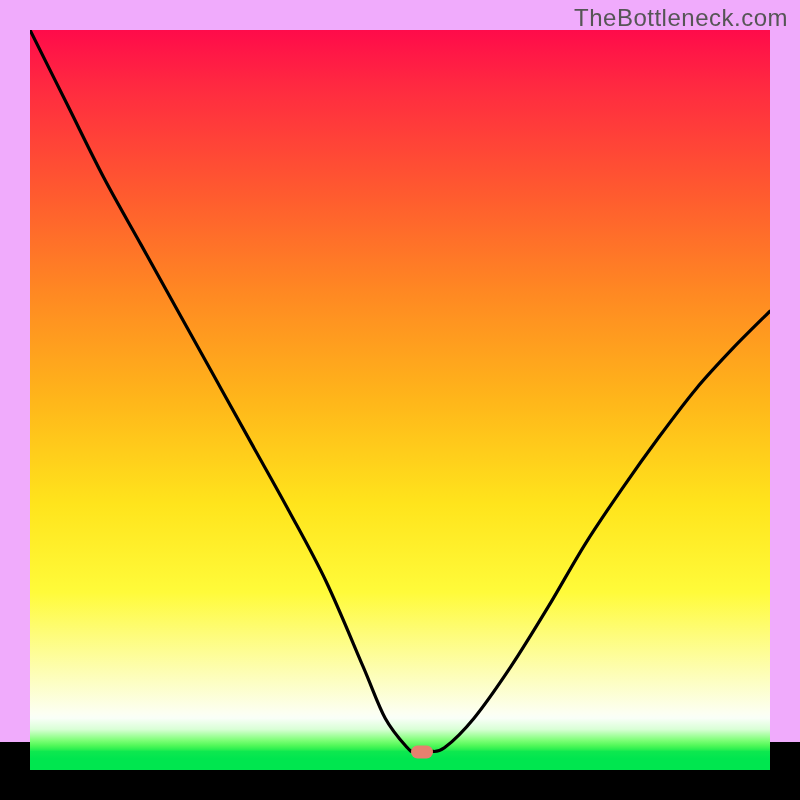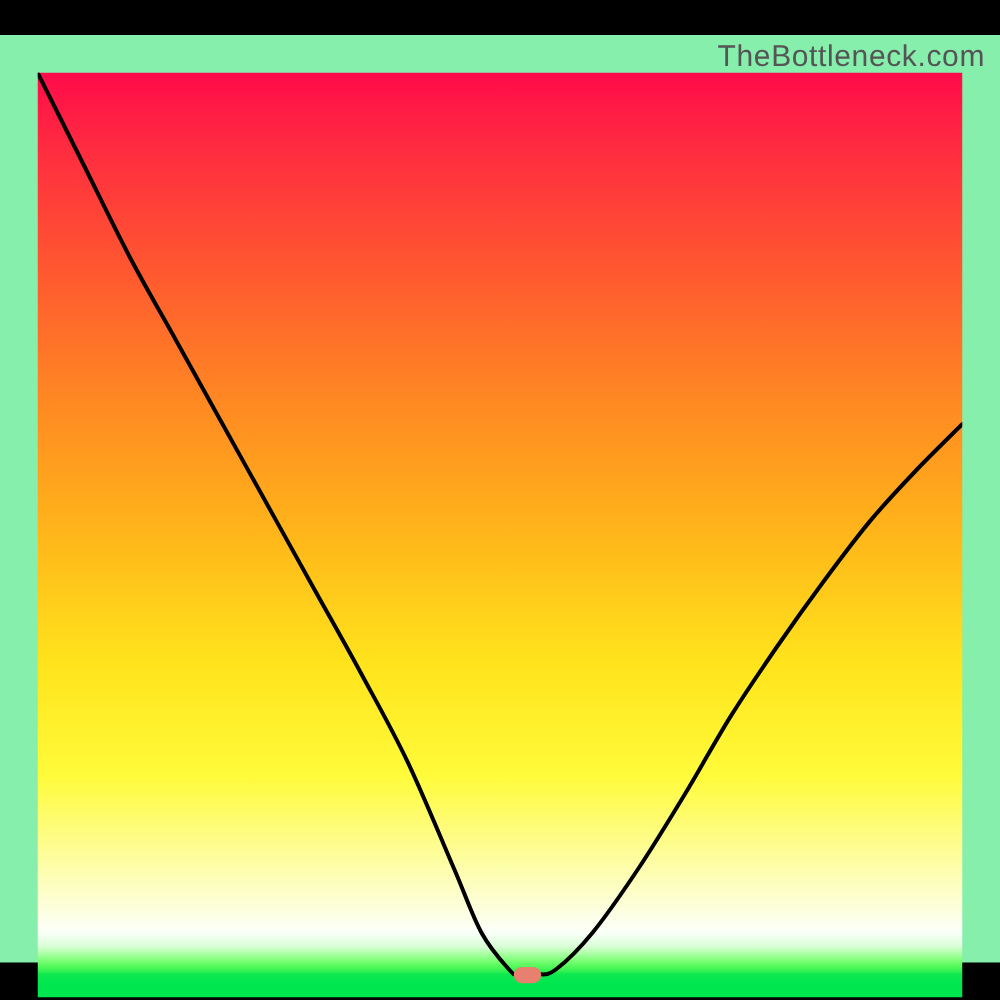--- a/index.html
+++ b/index.html
@@ -7,22 +7,21 @@
     padding: 0;
     width: 800px;
     height: 800px;
     background: #000;
     font-family: Arial, Helvetica, sans-serif;
   }
   .frame {
     position: relative;
     width: 800px;
     height: 742px;
-    background: #86efac;
-    margin-top: 28px;
+    background: #f0abfc;
   }
   .watermark {
     position: absolute;
     top: 4px;
     right: 12px;
     color: #555;
     font-size: 24px;
     font-weight: 500;
     letter-spacing: 0.5px;
     z-index: 10;

